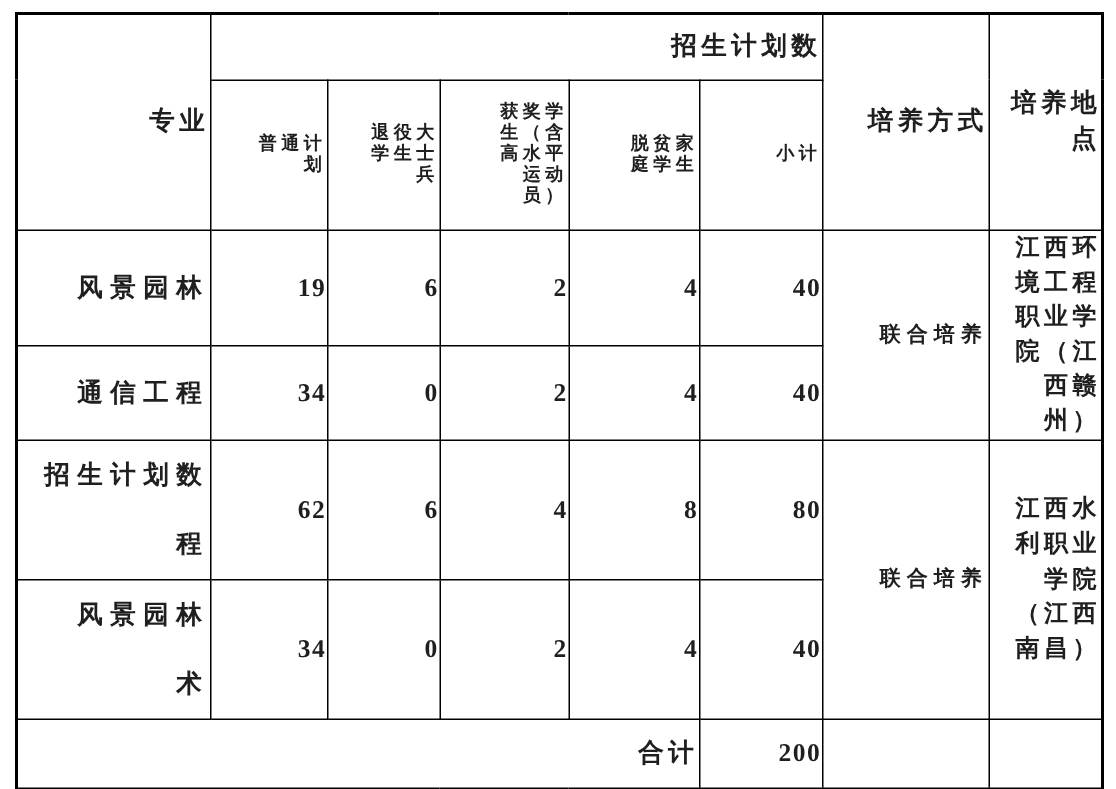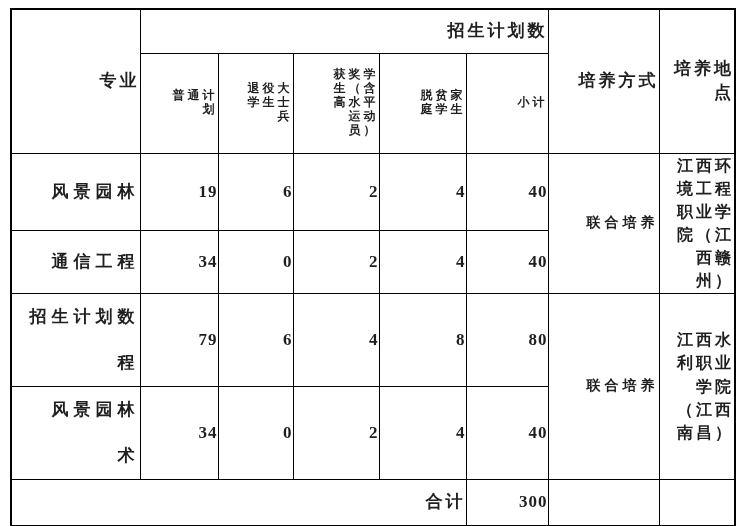--- a/index.html
+++ b/index.html
@@ -95,21 +95,21 @@
     <td class="num">34</td>
     <td class="num">0</td>
     <td class="num">2</td>
     <td class="num">4</td>
     <td class="num">40</td>
   </tr>
 
   <tr class="r3">
     <td class="major">招生计划数
 程</td>
-    <td class="num">79</td>
+    <td class="num">62</td>
     <td class="num">6</td>
     <td class="num">4</td>
     <td class="num">8</td>
     <td class="num">80</td>
     <td rowspan="2" class="mode">联合培养</td>
     <td rowspan="2" class="loc">江西水
 利职业
 学院
 （江西
 南昌）</td>
@@ -120,18 +120,18 @@
 术</td>
     <td class="num">34</td>
     <td class="num">0</td>
     <td class="num">2</td>
     <td class="num">4</td>
     <td class="num">40</td>
   </tr>
 
   <tr class="rtotal">
     <td colspan="5" class="fs-head">合计</td>
-    <td class="num">300</td>
+    <td class="num">200</td>
     <td class="mode"></td>
     <td class="loc"></td>
   </tr>
 </tbody>
   </table>
 
 </body></html>

